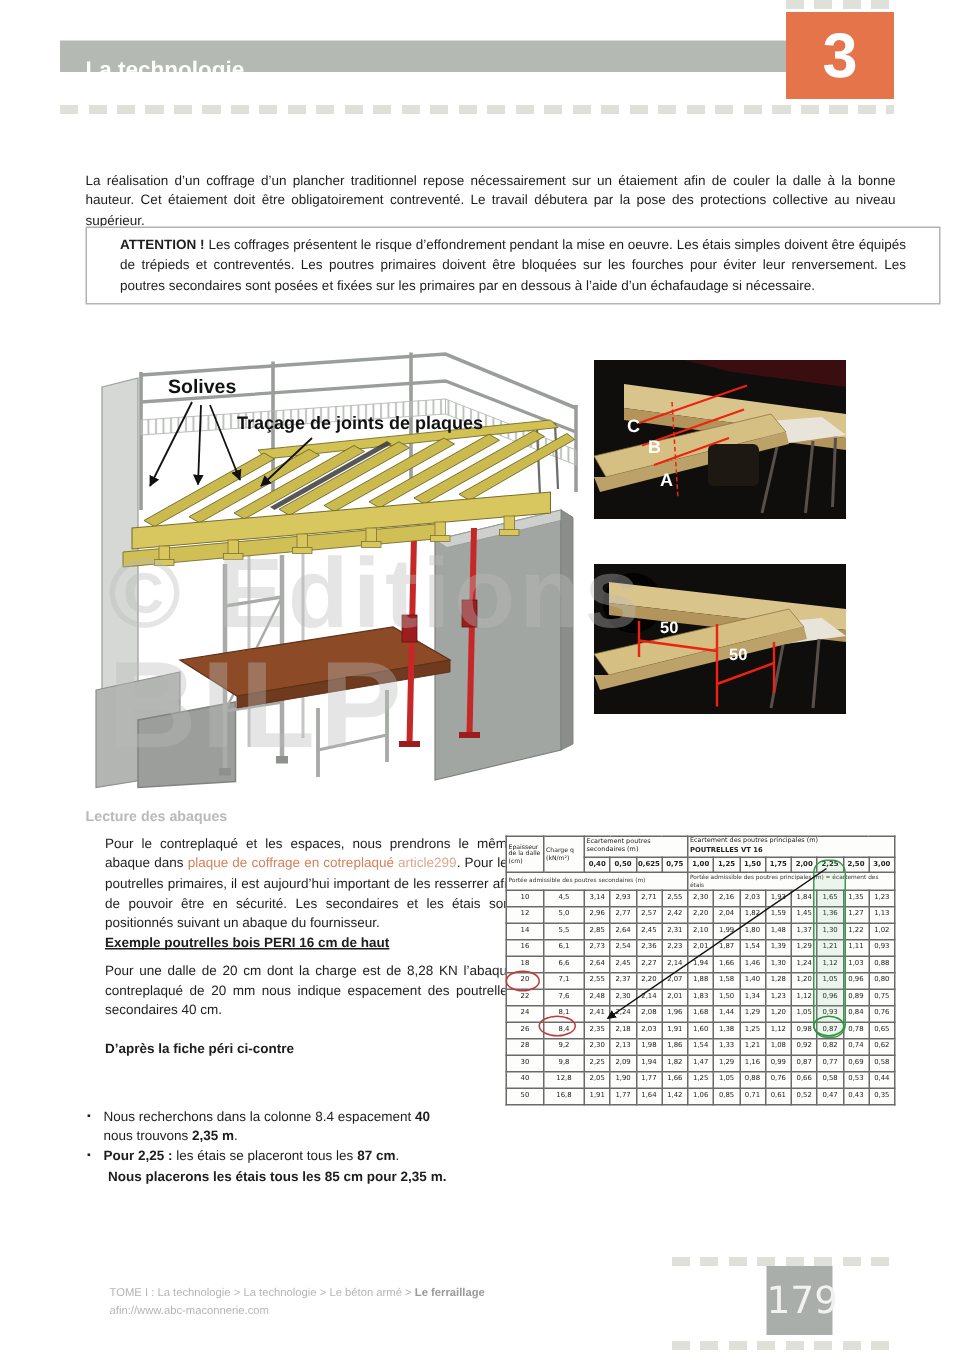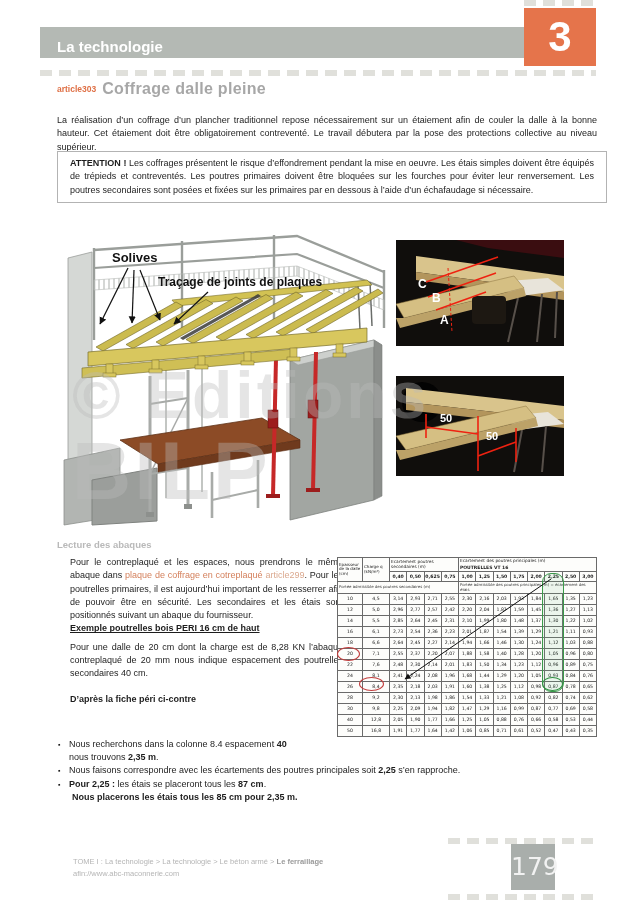--- a/index.html
+++ b/index.html
@@ -1,31 +1,31 @@
 <!DOCTYPE html>
 <html><head>
 <meta charset="utf-8">
 <style>
   html,body{margin:0;padding:0;background:#ffffff;}
   .page{position:relative;width:640px;height:906px;background:#fff;overflow:hidden;
         font-family:"Liberation Sans","DejaVu Sans",sans-serif;color:#1d1d1d;}
   .dashes{position:absolute;height:6px;
         background:repeating-linear-gradient(90deg,#e0e0db 0 12px,transparent 12px 19px);}
-  .header-bar{position:absolute;left:40px;top:27px;width:484px;height:31px;background:#b4b9b4;}
+  .header-bar{position:absolute;left:40px;top:27px;width:484px;height:21px;background:#b4b9b4;}
   .header-bar .chapter-title{display:block;padding-left:17px;line-height:39px;
         font-size:15px;font-weight:bold;color:#ffffff;}
   .chapter-box{position:absolute;left:524px;top:8px;width:72px;height:58px;background:#e5744b;
         text-align:center;line-height:58px;font-size:42px;font-weight:bold;color:#ffffff;}
   .article-row{position:absolute;left:57px;top:80px;width:540px;}
   .article-id{color:#df7046;font-weight:bold;font-size:8.5px;vertical-align:2px;}
   .article-title{color:#a7a7a7;font-weight:bold;font-size:16px;margin-left:6px;letter-spacing:.3px;}
   .bodytext{font-size:9px;line-height:13.3px;text-align:justify;}
   .intro{position:absolute;left:57px;top:105px;width:540px;}
   .attention{position:absolute;left:57px;top:151px;width:524px;border:1px solid #b3b3b3;
-        padding:5px 12px;background:#fff;}
+        padding:5px 22px;background:#fff;}
   .figure-illustration{position:absolute;left:62px;top:228px;}
   .figure-photo1{position:absolute;left:396px;top:240px;}
   .figure-photo2{position:absolute;left:396px;top:376px;}
   .watermark{position:absolute;font-weight:bold;color:rgba(187,187,187,.38);
         pointer-events:none;letter-spacing:3px;line-height:1;z-index:5;}
   .wm1{left:72px;top:362px;font-size:66px;}
   .wm2{left:72px;top:430px;font-size:82px;}
   .section-heading{position:absolute;left:57px;top:539px;font-size:9.5px;font-weight:bold;color:#b9b9b9;}
   .left-col{position:absolute;left:70px;top:556px;width:273px;}
   .left-col p{margin:0;}
@@ -67,23 +67,20 @@
 
 <div class="page">
 
   <div class="dashes" style="left:524px;top:0;width:72px;"></div>
   <div class="header-bar">
     <span class="chapter-title">La technologie</span>
   </div>
   <div class="chapter-box">3</div>
   <div class="dashes" style="left:40px;top:70px;width:556px;"></div>
 
-  <div class="article-row">
-    <span class="article-id">article303</span><span class="article-title">Coffrage dalle pleine</span>
-  </div>
 
   <p class="intro bodytext">La réalisation d’un coffrage d’un plancher traditionnel repose nécessairement sur un étaiement afin de couler la dalle à la bonne hauteur. Cet étaiement doit être obligatoirement contreventé. Le travail débutera par la pose des protections collective au niveau supérieur.</p>
 
   <div class="attention bodytext">
     <b>ATTENTION !</b><span> Les coffrages présentent le risque d’effondrement pendant la mise en oeuvre. Les étais simples doivent être équipés de trépieds et contreventés. Les poutres primaires doivent être bloquées sur les fourches pour éviter leur renversement. Les poutres secondaires sont posées et fixées sur les primaires par en dessous à l’aide d’un échafaudage si nécessaire.</span>
   </div>
 
   <svg class="figure-illustration" width="328" height="298" viewBox="0 0 328 298">
     <defs>
       <marker id="ah" markerWidth="7" markerHeight="7" refX="5.5" refY="3" orient="auto">
@@ -486,21 +483,20 @@
           <marker id="ah2" markerWidth="7" markerHeight="7" refX="5.5" refY="3" orient="auto">
             <path d="M0,0L6,3L0,6z" fill="#111"></path>
           </marker>
         </defs>
       <line x1="214" y1="22" x2="68" y2="122" stroke="#111" stroke-width="1" marker-end="url(#ah2)"></line>
     </svg>
   </div>
 
   <div class="bullets">
     <div class="bullet"><span>Nous recherchons dans la colonne 8.4 espacement </span><b>40</b><br><span>nous trouvons </span><b>2,35 m</b><span>.</span></div>
-    <div class="bullet"><span>Nous faisons correspondre avec les écartements des poutres principales soit </span><b>2,25</b><span> s’en rapproche.</span></div>
     <div class="bullet"><b>Pour 2,25 :</b><span> les étais se placeront tous les </span><b>87 cm</b><span>.</span></div>
     <div class="conclusion">Nous placerons les étais tous les 85 cm pour 2,35 m.</div>
   </div>
 
   <div class="footer-crumb"><span>TOME I : La technologie &gt; La technologie &gt; Le béton armé &gt; </span><b>Le ferraillage</b></div>
   <div class="footer-url">afin://www.abc-maconnerie.com</div>
   <div class="dashes" style="left:448px;top:838px;width:148px;"></div>
   <div class="page-num-box">179</div>
   <div class="dashes" style="left:448px;top:894px;width:148px;"></div>
 

